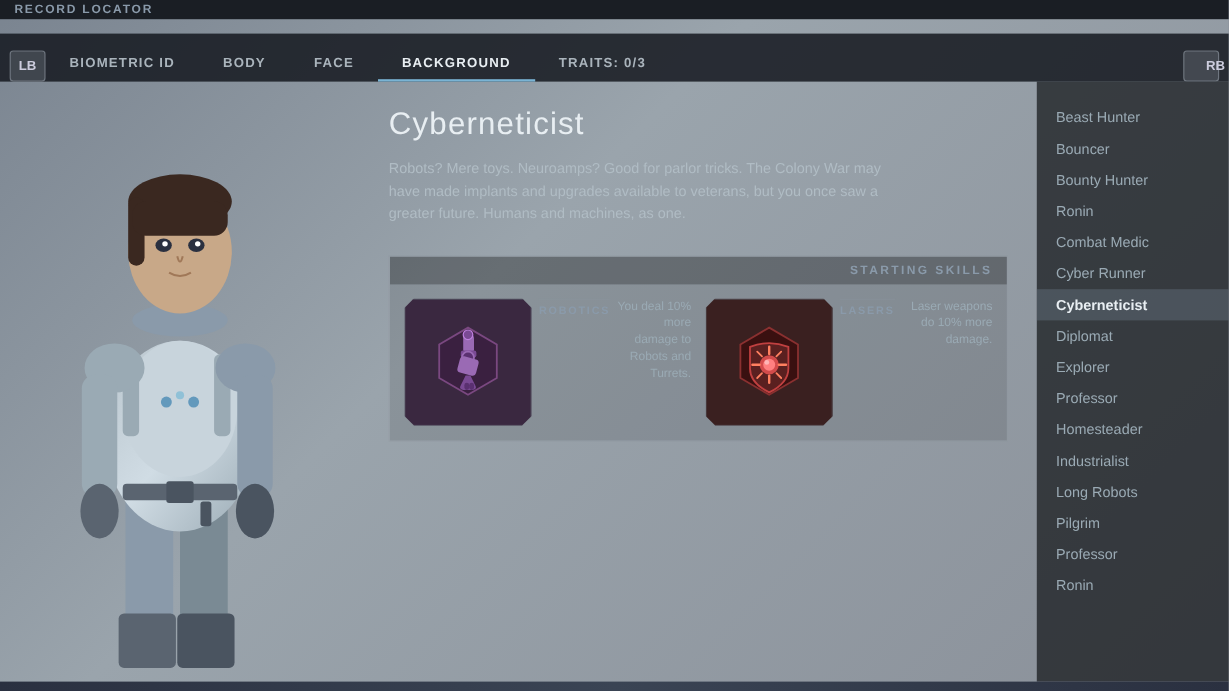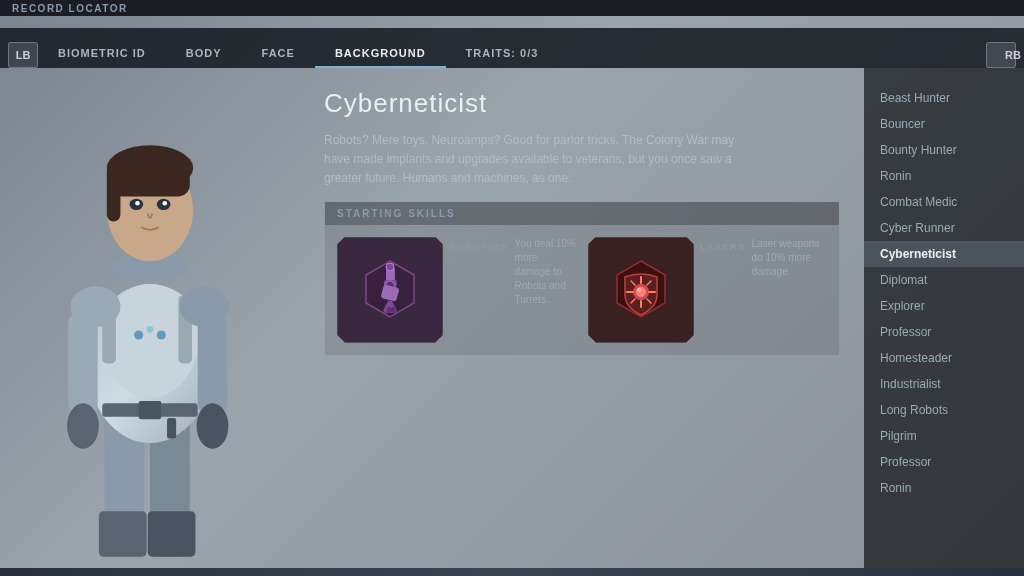--- a/index.html
+++ b/index.html
@@ -136,24 +136,25 @@
 
     .bg-description {
       font-size: 12px;
       color: #b0bcc4;
       line-height: 1.6;
       max-width: 420px;
     }
 
     
     .skills-section {
-      margin-top: 0;
+      margin-top: 12px;
       border: 1px solid rgba(180,190,200,0.3);
       background: rgba(0,0,0,0.1);
       padding: 0;
+      text-align: right;
     }
 
     .skills-header {
       background: rgba(0,0,0,0.25);
       padding: 6px 12px;
       font-size: 10px;
       color: #8a9aaa;
       letter-spacing: 2px;
       text-transform: uppercase;
       font-weight: bold;

